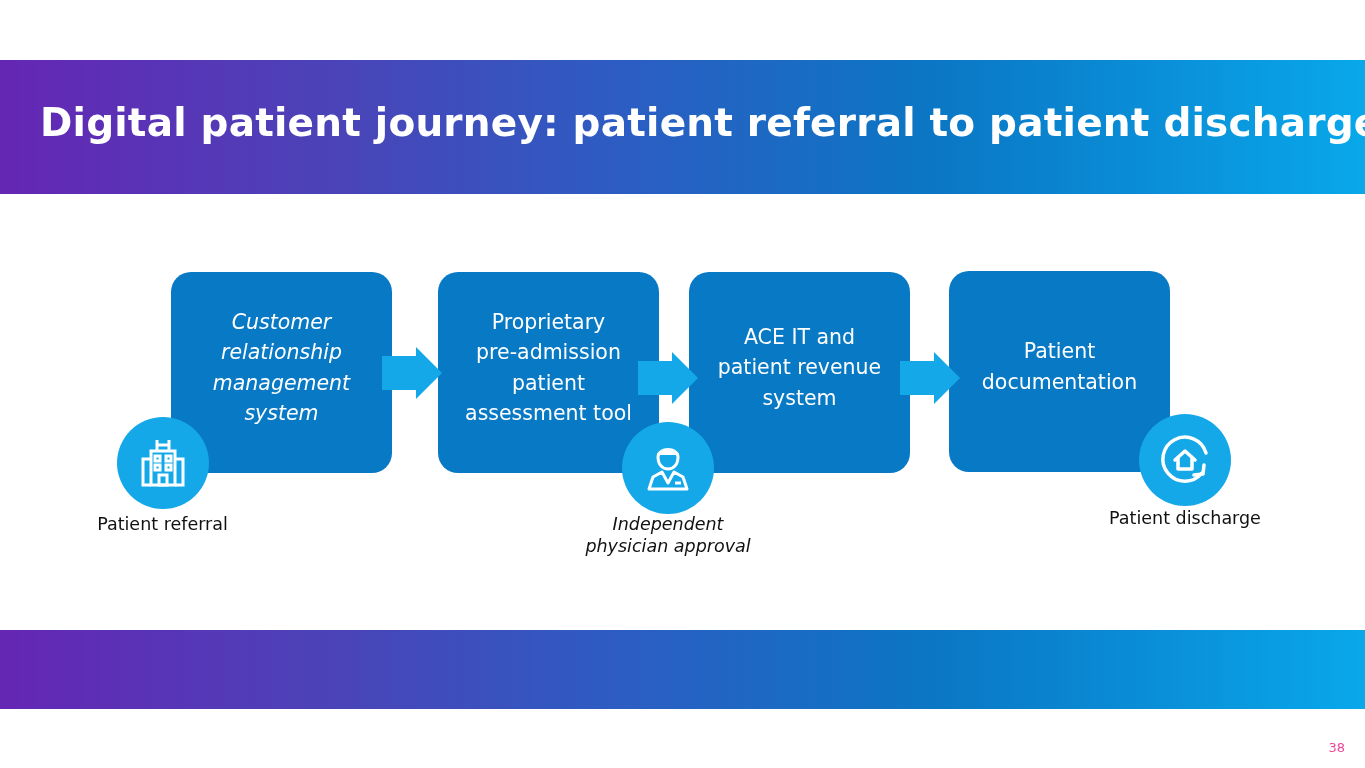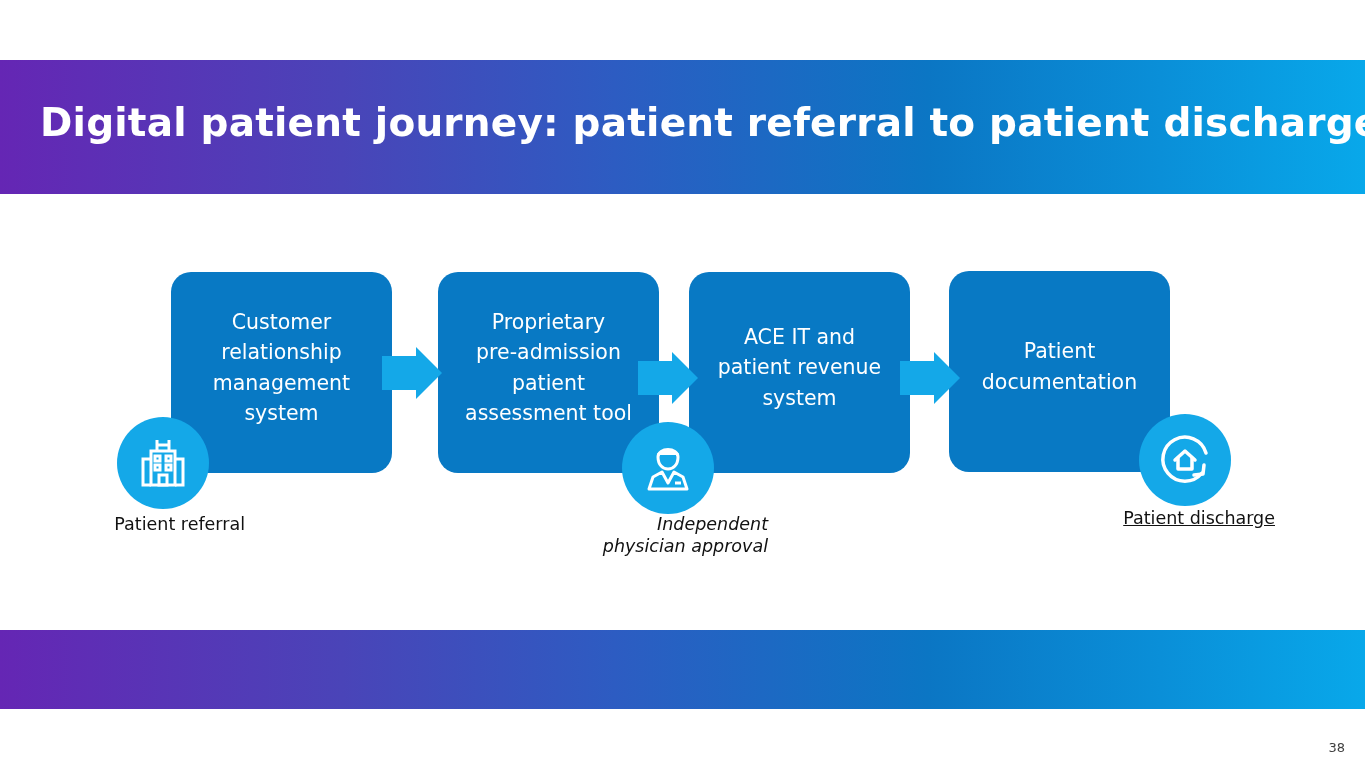--- a/index.html
+++ b/index.html
@@ -11,30 +11,30 @@
   .bottom-band { top:630px; height:79px; }
   .title { position:absolute; left:40px; top:102px; color:#fff; font-weight:bold;
            font-size:39px; letter-spacing:0.2px; white-space:nowrap; line-height:1.1; }
   .box { position:absolute; width:221px; height:201px; background:#0879c4; border-radius:20px;
          color:#fff; font-size:20.5px; line-height:30.5px; text-align:center;
          display:flex; align-items:center; justify-content:center; box-sizing:border-box; padding:0 10px 10px; }
   .box span { white-space:pre-line; }
   .arrow { position:absolute; width:60px; height:52px; }
   .circle { position:absolute; width:92px; height:92px; border-radius:50%; background:#14a8e8;
             display:flex; align-items:center; justify-content:center; }
-  .label { position:absolute; color:#111; font-size:17.5px; line-height:22px; text-align:right; white-space:pre-line; }
-  .page-num { position:absolute; right:20px; top:740px; font-size:13px; color:#404040; }
+  .label { position:absolute; color:#111; font-size:17.5px; line-height:22px; text-align:center; white-space:pre-line; }
+  .page-num { position:absolute; right:20px; top:740px; font-size:13px; color:#ec4899; }
 </style>
 </head>
 <body>
 
 <div class="band title-band"></div>
 <div class="title">Digital patient journey: patient referral to patient discharge</div>
 
-<div class="box" style="left:171px; top:272px;">
+<div class="box" style="left:171px; top:272px;font-style:italic;">
   <span>Customer
 relationship
 management
 system</span>
 </div>
 <div class="box" style="left:438px; top:272px;">
   <span>Proprietary
 pre-admission
 patient
 assessment tool</span>
@@ -93,16 +93,16 @@
       <polyline points="40,46 49,45 50,36"></polyline>
       <path d="M21,31 L31,22 L41,31"></path>
       <polyline points="24,29 24,40 38,40 38,29"></polyline>
     </g>
   </svg>
 </div>
 
 <div class="label" style="left:80px; top:513px; width:165px;">Patient referral</div>
 <div class="label" style="left:568px; top:513px; width:200px;font-style:italic;">Independent
 physician approval</div>
-<div class="label" style="left:1095px; top:507px; width:180px;text-decoration:underline;">Patient discharge</div>
+<div class="label" style="left:1095px; top:507px; width:180px;">Patient discharge</div>
 
 <div class="band bottom-band"></div>
 <div class="page-num">38</div>
 
 </body></html>

